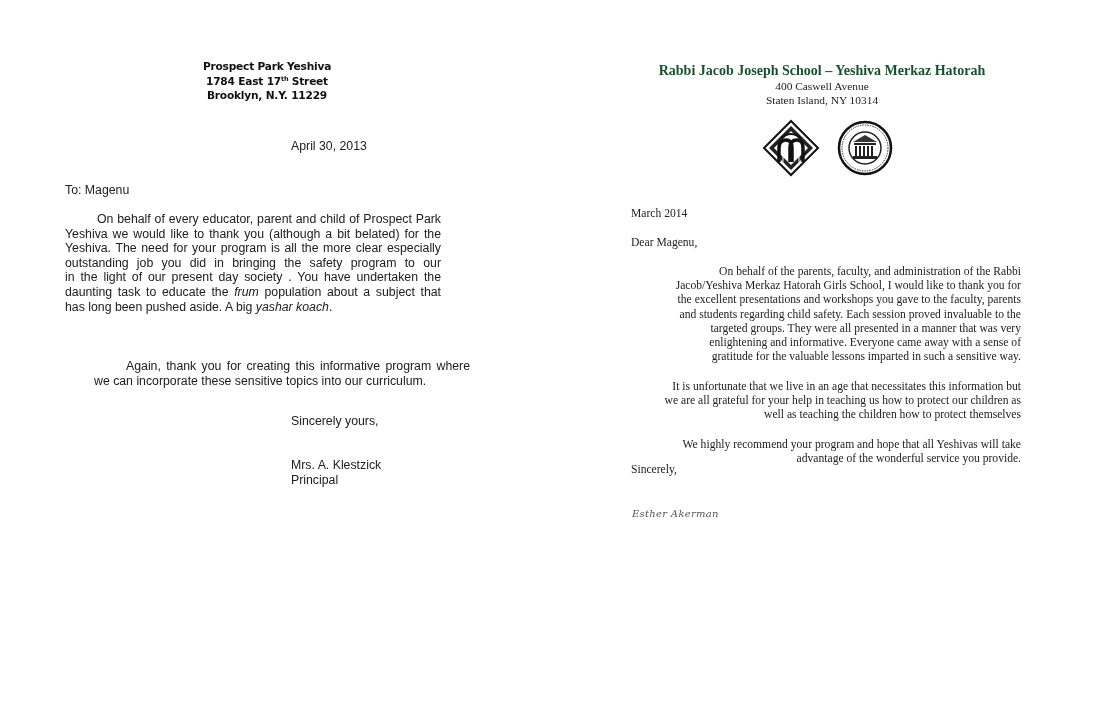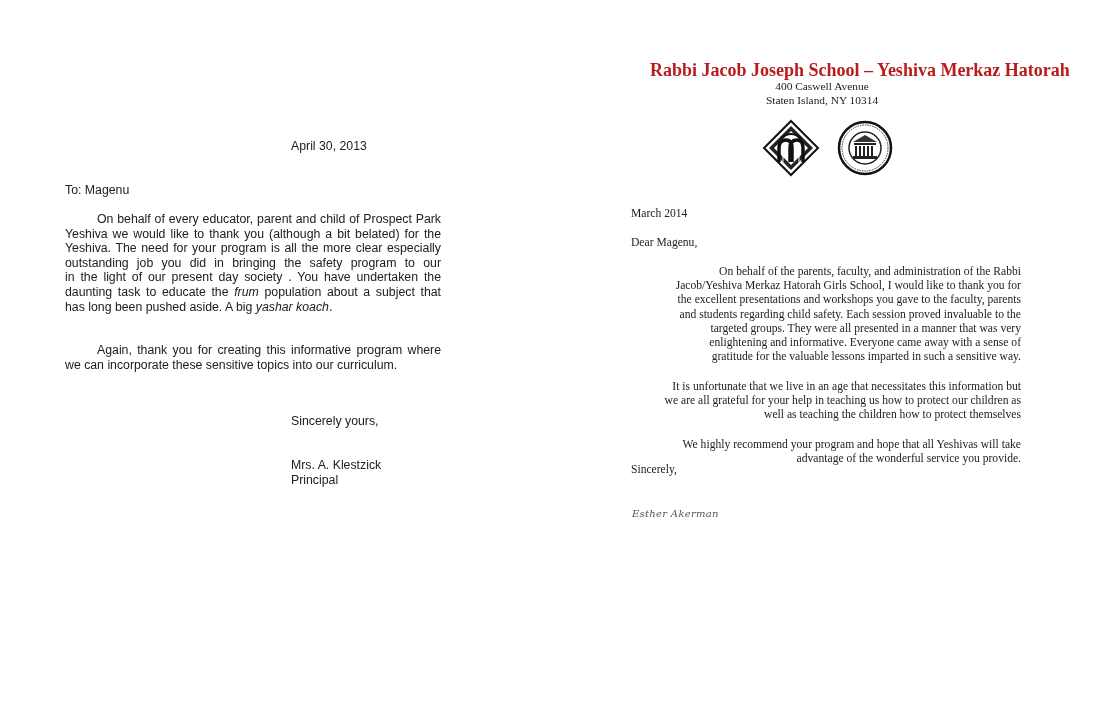--- a/index.html
+++ b/index.html
@@ -71,21 +71,21 @@
       text-align-last: justify;
     }
     .left-para .line.last {
       text-align-last: left;
     }
     .left-para .indent {
       display: inline-block;
       width: 32px;
     }
     .left-para1 { top: 212px; }
-    .left-para2 { top: 343px; }
+    .left-para2 { top: 359px; margin-left: 29px; }
     .left-closing {
       position: absolute;
       left: 291px;
       top: 414px;
       white-space: nowrap;
     }
     .left-signer {
       position: absolute;
       left: 291px;
       top: 458px;
@@ -104,23 +104,23 @@
     }
     .right-letterhead {
       position: absolute;
       left: 90px;
       top: 62px;
       width: 344px;
       text-align: center;
     }
     .right-letterhead .school-name {
       font-weight: bold;
-      font-size: 18px;
+      font-size: 14px;
       line-height: 17px;
-      color: #b91c1c;
+      color: #14532d;
       white-space: nowrap;
     }
     .right-letterhead .addr {
       font-size: 11.4px;
       line-height: 14px;
     }
     .logos {
       position: absolute;
       left: 201px;
       top: 118px;
@@ -161,20 +161,25 @@
       color: #555;
       letter-spacing: 0.3px;
       white-space: nowrap;
     }
     .right-signer { top: 523px; }
   </style>
 </head>
 <body>
 
 <div class="letter left-letter">
+  <div class="left-letterhead">
+    <div>Prospect Park Yeshiva</div>
+    <div><span>1784 East 17</span><sup>th</sup><span> Street</span></div>
+    <div>Brooklyn, N.Y. 11229</div>
+  </div>
 
   <div class="left-date">April 30, 2013</div>
   <div class="left-to">To: Magenu</div>
 
   <div class="left-para left-para1">
     <span class="line"><span class="indent"></span><span>On behalf of every educator, parent and child of Prospect Park</span></span>
     <span class="line">Yeshiva we would like to thank you (although a bit belated) for the</span>
     <span class="line">Yeshiva.   The need for your program is all the more clear especially</span>
     <span class="line">outstanding  job you did in bringing the safety program to our</span>
     <span class="line">in the light of our present day society .   You have undertaken the</span>

